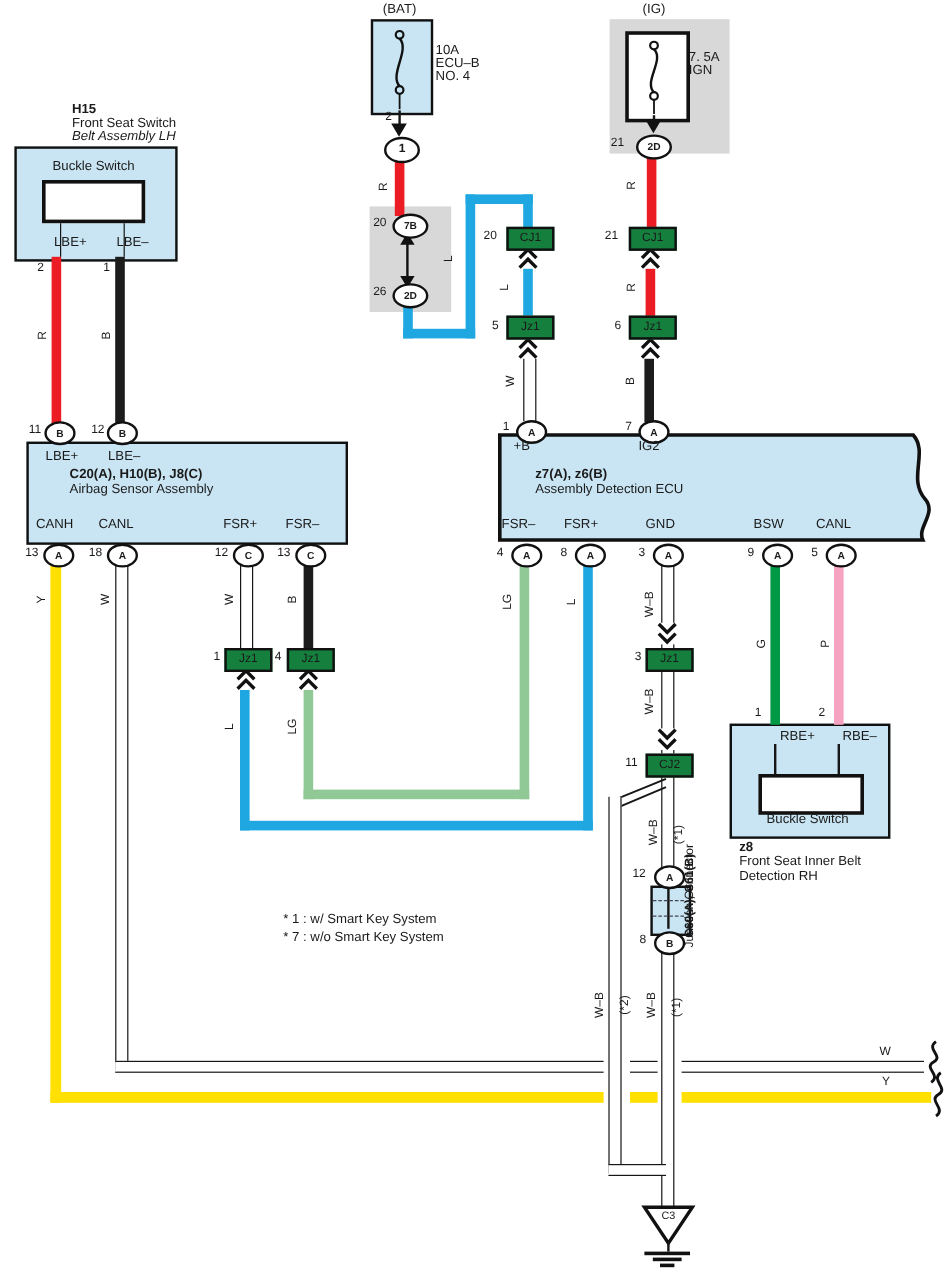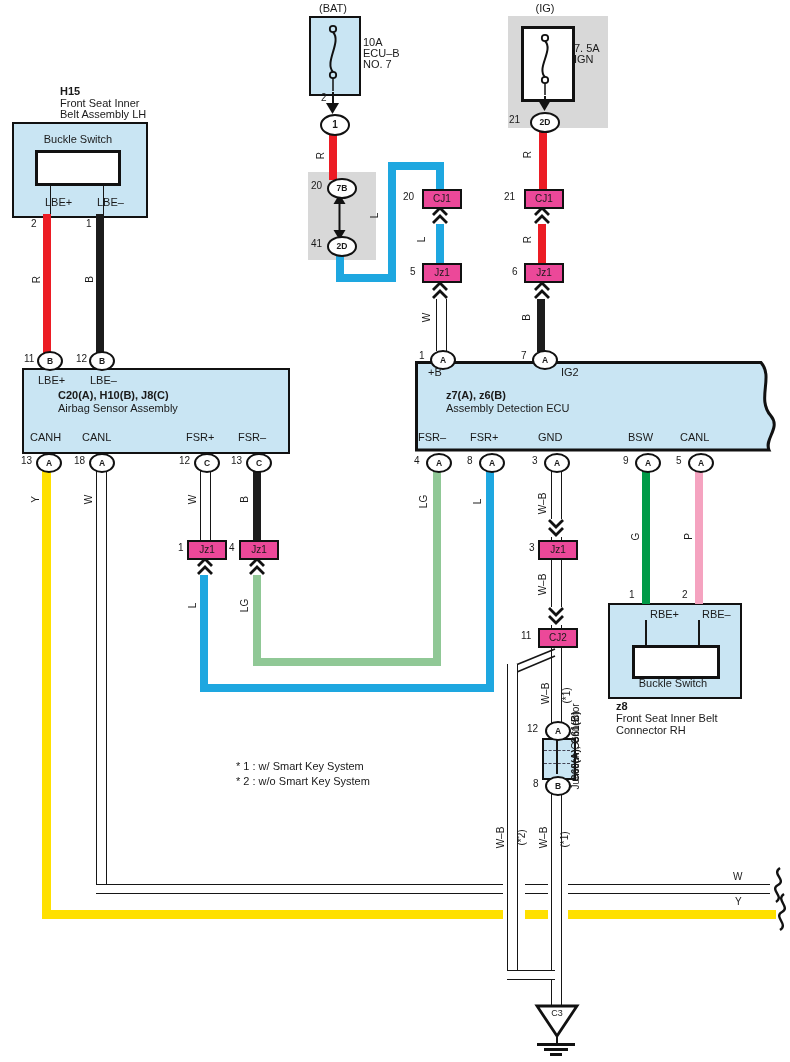--- a/index.html
+++ b/index.html
@@ -7,21 +7,21 @@
   #diagram{position:relative;width:790px;height:1062px;background:#fff;color:#1a1a1a;overflow:hidden;}
   .txt{position:absolute;font-size:11px;line-height:1.12;white-space:nowrap;}
   .b{font-weight:bold;}
   .ctr{text-align:center;}
   .pn{position:absolute;font-size:10px;white-space:nowrap;}
   .vl{position:absolute;width:40px;text-align:center;font-size:10px;transform:rotate(-90deg);white-space:nowrap;}
   .wire{position:absolute;}
   .wv{position:absolute;background:#fff;border-left:1.6px solid #161616;border-right:1.6px solid #161616;}
   .wh{position:absolute;background:#fff;border-top:1.6px solid #161616;border-bottom:1.6px solid #161616;}
   .oval{position:absolute;display:flex;align-items:center;justify-content:center;background:#fff;border:2.5px solid #111;border-radius:50%;font-size:8.5px;font-weight:bold;line-height:1;}
-  .cbox{position:absolute;display:flex;align-items:center;justify-content:center;background:#ec4899;border:2.5px solid #111;font-size:10px;line-height:1;}
+  .cbox{position:absolute;display:flex;align-items:center;justify-content:center;background:#15803d;border:2.5px solid #111;font-size:10px;line-height:1;}
   .comp{position:absolute;background:#c9e5f3;border:2.8px solid #111;}
   .whitebox{position:absolute;background:#fff;border:3px solid #111;}
   .gray{position:absolute;background:#d8d8d8;}
   .tv{position:absolute;width:1.5px;background:#161616;}
   .inner{position:absolute;background:#fff;border:3.5px solid #111;}
   .dash{position:absolute;border-top:1.3px dashed #445;}
   svg.icon{position:absolute;overflow:visible;}
 </style>
 </head>
 <body>
@@ -268,44 +268,44 @@
   <svg class="icon" style="left:768px;top:868px;" width="20" height="34">
     <path d="M12,0 C3,6 19,12 10,17 C1,22 17,28 8,34" fill="none" stroke="#111" stroke-width="2.4"></path>
   </svg>
   <svg class="icon" style="left:772px;top:894px;" width="20" height="36">
     <path d="M12,0 C3,6 19,13 10,18 C1,23 17,30 8,36" fill="none" stroke="#111" stroke-width="2.4"></path>
   </svg>
 
   <div class="txt ctr" style="left:303px;top:2px;width:60px;">(BAT)</div>
   <div class="txt" style="left:363px;top:36px;">10A</div>
   <div class="txt" style="left:363px;top:47px;">ECU–B</div>
-  <div class="txt" style="left:363px;top:58px;">NO. 7</div>
+  <div class="txt" style="left:363px;top:58px;">NO. 4</div>
   <div class="pn" style="left:321px;top:92px;">2</div>
   <div class="txt ctr" style="left:515px;top:2px;width:60px;">(IG)</div>
   <div class="txt" style="left:574px;top:42px;">7. 5A</div>
   <div class="txt" style="left:574px;top:53px;">IGN</div>
   <div class="pn" style="left:509px;top:114px;">21</div>
 
   <div class="pn" style="left:311px;top:180px;">20</div>
-  <div class="pn" style="left:311px;top:238px;">41</div>
+  <div class="pn" style="left:311px;top:238px;">26</div>
 
   <div class="pn" style="left:403px;top:191px;">20</div>
   <div class="pn" style="left:410px;top:266px;">5</div>
   <div class="pn" style="left:504px;top:191px;">21</div>
   <div class="pn" style="left:512px;top:266px;">6</div>
   <div class="pn" style="left:178px;top:542px;">1</div>
   <div class="pn" style="left:229px;top:542px;">4</div>
   <div class="pn" style="left:529px;top:542px;">3</div>
   <div class="pn" style="left:521px;top:630px;">11</div>
   <div class="pn" style="left:527px;top:723px;">12</div>
   <div class="pn" style="left:533px;top:778px;">8</div>
 
   <div class="txt b" style="left:60px;top:85px;">H15</div>
-  <div class="txt" style="left:60px;top:97px;">Front Seat Inner</div>
-  <div class="txt" style="left:60px;top:108px;">Belt Assembly LH</div>
+  <div class="txt" style="left:60px;top:97px;">Front Seat Switch</div>
+  <div class="txt" style="left:60px;top:108px;font-style:italic;">Belt Assembly LH</div>
   <div class="txt ctr" style="left:22px;top:133px;width:112px;">Buckle Switch</div>
   <div class="txt" style="left:45px;top:196px;">LBE+</div>
   <div class="txt" style="left:97px;top:196px;">LBE–</div>
   <div class="pn" style="left:31px;top:218px;">2</div>
   <div class="pn" style="left:86px;top:218px;">1</div>
 
   <div class="pn" style="left:24px;top:353px;">11</div>
   <div class="pn" style="left:76px;top:353px;">12</div>
   <div class="txt" style="left:38px;top:374px;">LBE+</div>
   <div class="txt" style="left:90px;top:374px;">LBE–</div>
@@ -316,42 +316,42 @@
   <div class="txt" style="left:186px;top:431px;">FSR+</div>
   <div class="txt" style="left:238px;top:431px;">FSR–</div>
   <div class="pn" style="left:21px;top:455px;">13</div>
   <div class="pn" style="left:74px;top:455px;">18</div>
   <div class="pn" style="left:179px;top:455px;">12</div>
   <div class="pn" style="left:231px;top:455px;">13</div>
 
   <div class="pn" style="left:419px;top:350px;">1</div>
   <div class="pn" style="left:521px;top:350px;">7</div>
   <div class="txt" style="left:428px;top:366px;">+B</div>
-  <div class="txt" style="left:561px;top:366px;">IG2</div>
+  <div class="txt" style="left:532px;top:366px;">IG2</div>
   <div class="txt b" style="left:446px;top:389px;">z7(A), z6(B)</div>
   <div class="txt" style="left:446px;top:402px;">Assembly Detection ECU</div>
   <div class="txt" style="left:418px;top:431px;">FSR–</div>
   <div class="txt" style="left:470px;top:431px;">FSR+</div>
   <div class="txt" style="left:538px;top:431px;">GND</div>
   <div class="txt" style="left:628px;top:431px;">BSW</div>
   <div class="txt" style="left:680px;top:431px;">CANL</div>
   <div class="pn" style="left:414px;top:455px;">4</div>
   <div class="pn" style="left:467px;top:455px;">8</div>
   <div class="pn" style="left:532px;top:455px;">3</div>
   <div class="pn" style="left:623px;top:455px;">9</div>
   <div class="pn" style="left:676px;top:455px;">5</div>
 
   <div class="pn" style="left:629px;top:589px;">1</div>
   <div class="pn" style="left:682px;top:589px;">2</div>
   <div class="txt" style="left:650px;top:608px;">RBE+</div>
   <div class="txt" style="left:702px;top:608px;">RBE–</div>
   <div class="txt ctr" style="left:616px;top:677px;width:114px;">Buckle Switch</div>
   <div class="txt b" style="left:616px;top:700px;">z8</div>
   <div class="txt" style="left:616px;top:712px;">Front Seat Inner Belt</div>
-  <div class="txt" style="left:616px;top:724px;">Connector RH</div>
+  <div class="txt" style="left:616px;top:724px;">Detection RH</div>
 
   <div class="vl b" style="left:525px;top:741px;width:100px;font-size:10px;">C60(A), C61(B)</div>
   <div class="vl" style="left:537px;top:741px;width:100px;font-size:10px;transform:rotate(-90deg) translateY(-12px);">Junction Connector</div>
 
   <div class="vl" style="left:300px;top:150px;">R</div>
   <div class="vl" style="left:354px;top:210px;">L</div>
   <div class="vl" style="left:401px;top:234px;">L</div>
   <div class="vl" style="left:406px;top:312px;">W</div>
   <div class="vl" style="left:507px;top:149px;">R</div>
   <div class="vl" style="left:507px;top:234px;">R</div>
@@ -374,15 +374,15 @@
   <div class="vl" style="left:501px;top:832px;">(*2)</div>
   <div class="vl" style="left:523px;top:832px;">W–B</div>
   <div class="vl" style="left:544px;top:834px;">(*1)</div>
   <div class="vl" style="left:615px;top:531px;">G</div>
   <div class="vl" style="left:668px;top:531px;">P</div>
 
   <div class="pn" style="left:733px;top:871px;">W</div>
   <div class="pn" style="left:735px;top:896px;">Y</div>
 
   <div class="txt" style="left:236px;top:760px;">* 1 : w/ Smart Key System</div>
-  <div class="txt" style="left:236px;top:775px;">* 2 : w/o Smart Key System</div>
+  <div class="txt" style="left:236px;top:775px;">* 7 : w/o Smart Key System</div>
 
 </div>
 
 </body></html>

